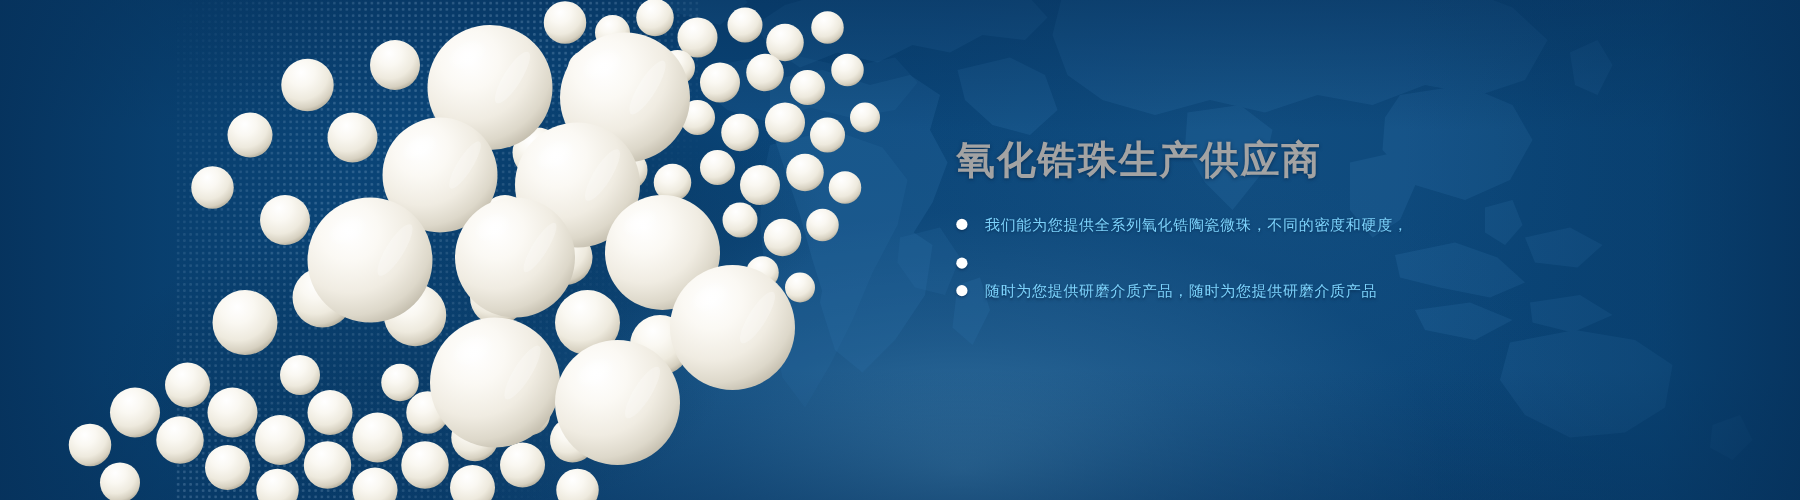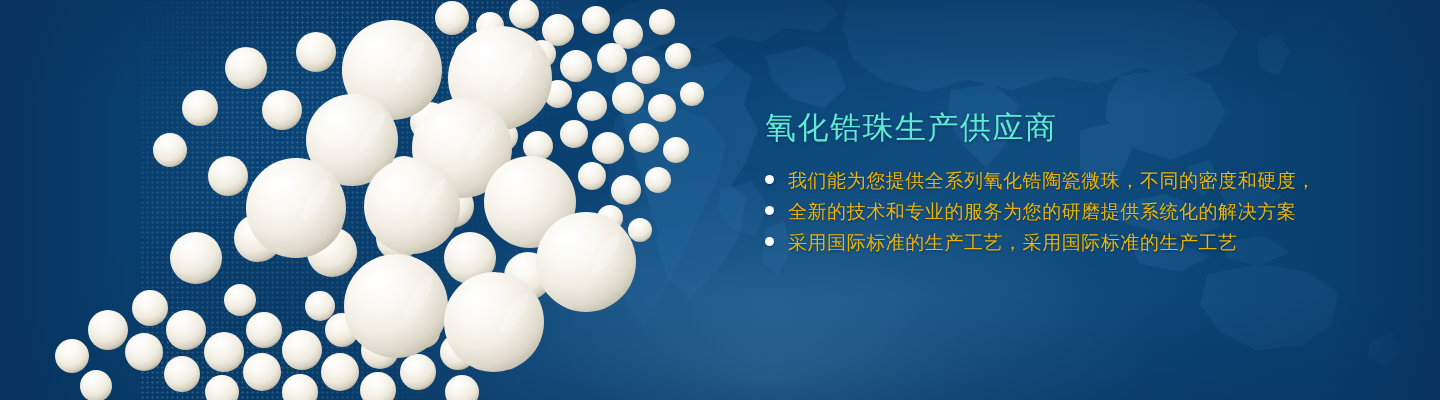--- a/index.html
+++ b/index.html
@@ -110,23 +110,23 @@
     top: 0;
     width: 560px;
     height: 400px;
   }
   .headline {
     position: absolute;
     left: 0;
     top: 108px;
     font-size: 31px;
     line-height: 40px;
-    color: #5eead4;
+    color: #a3a3a3;
     letter-spacing: 1.5px;
-    font-weight: 400;
+    font-weight: 700;
     text-shadow: 0 1px 3px rgba(0,25,55,0.55);
     white-space: nowrap;
   }
   .bullets {
     position: absolute;
     left: 0;
     top: 168px;
     width: 560px;
   }
   .bullet-row {
@@ -138,23 +138,23 @@
     flex: 0 0 auto;
     width: 9px;
     height: 9px;
     border-radius: 50%;
     background: #ffffff;
     margin-top: 7px;
     margin-right: 14px;
     box-shadow: 0 1px 2px rgba(0,25,55,0.45);
   }
   .bullet-text {
-    font-size: 19px;
+    font-size: 12px;
     line-height: 25px;
-    color: #eab308;
+    color: #7dd3fc;
     letter-spacing: 0.55px;
     text-shadow: 0 1px 2px rgba(0,25,55,0.5);
   }
   .bullet-line2 {
     display: block;
   }
 </style>
 </head>
 <body>
 
@@ -392,24 +392,23 @@
 
       <div class="bullet-row">
         <span class="bullet-dot"></span>
         <span class="bullet-text">
           <span>我们能为您提供全系列氧化锆陶瓷微珠，不同的密度和硬度，</span>
         </span>
       </div>
 
       <div class="bullet-row">
         <span class="bullet-dot"></span>
-        <span class="bullet-text">全新的技术和专业的服务为您的研磨提供系统化的解决方案</span>
       </div>
 
       <div class="bullet-row">
         <span class="bullet-dot"></span>
-        <span class="bullet-text">采用国际标准的生产工艺，采用国际标准的生产工艺</span>
+        <span class="bullet-text">随时为您提供研磨介质产品，随时为您提供研磨介质产品</span>
       </div>
 
     </div>
   </div>
 
 </div>
 
 </body></html>

